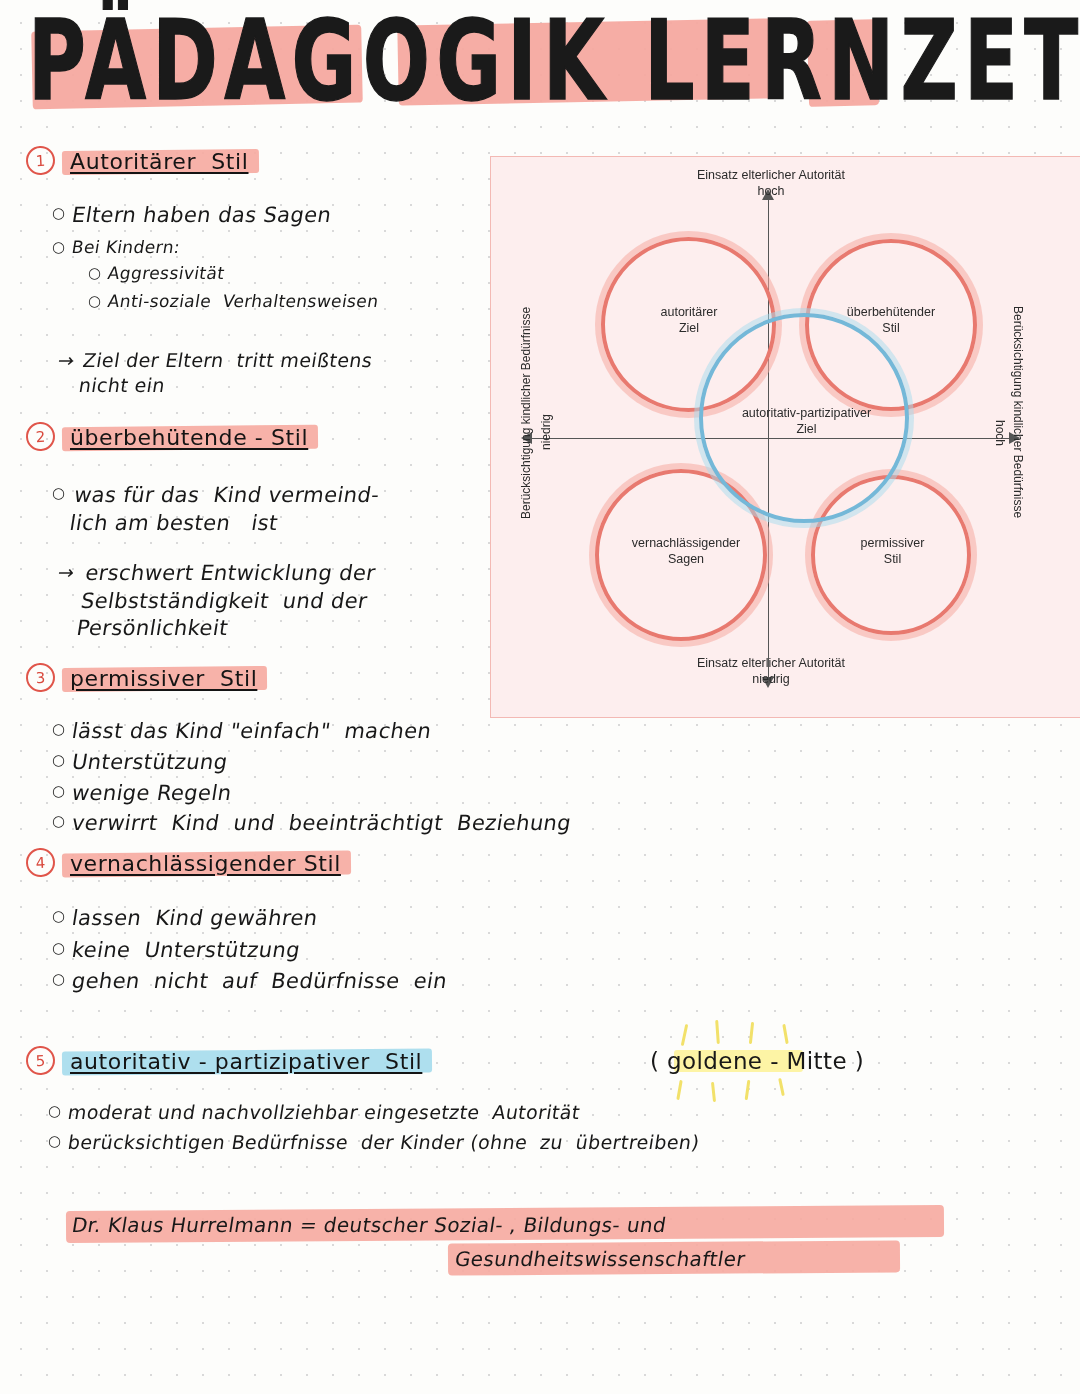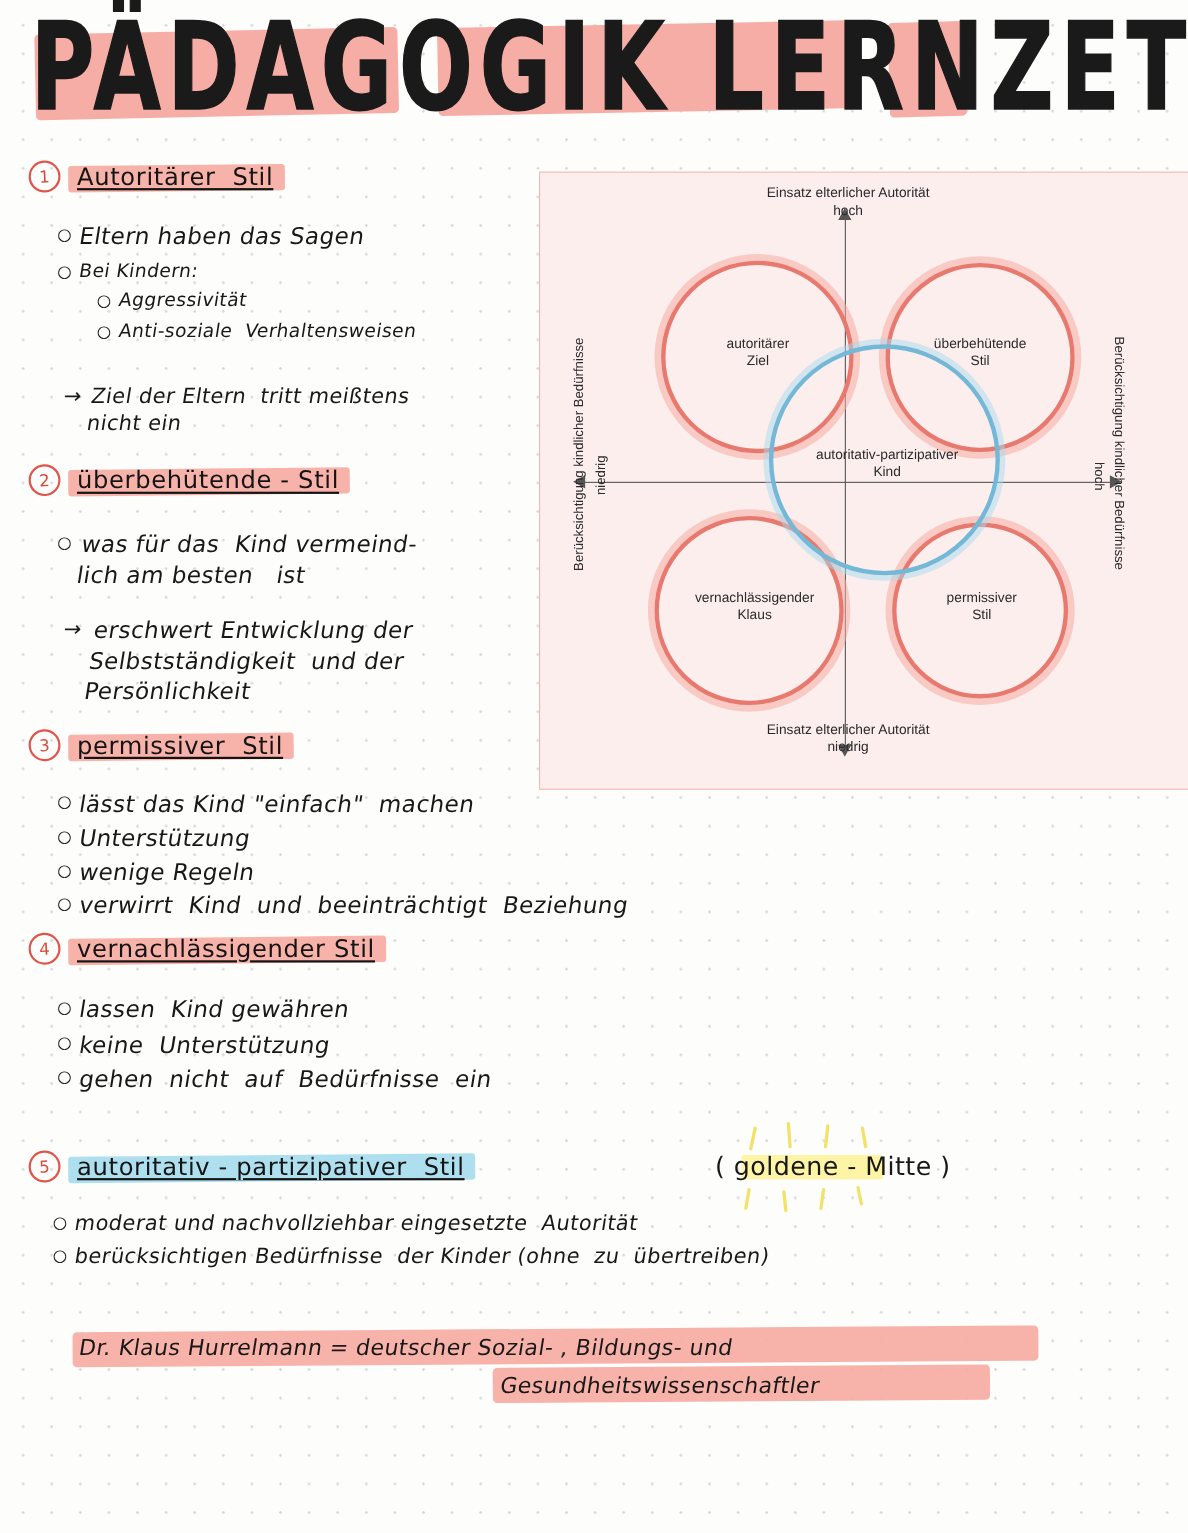--- a/index.html
+++ b/index.html
@@ -395,23 +395,23 @@
     <div class="dg-label" style="left:165px; top:498px; width:230px; white-space:pre-line;">Einsatz elterlicher Autorität
 niedrig</div>
 
     <div class="dg-vert left" style="left:28px; top:148px; height:215px;">Berücksichtigung kindlicher Bedürfnisse</div>
     <div class="dg-vert left" style="left:48px; top:248px; height:54px;">niedrig</div>
     <div class="dg-vert" style="left:518px; top:148px; height:215px;">Berücksichtigung kindlicher Bedürfnisse</div>
     <div class="dg-vert" style="left:500px; top:252px; height:48px;">hoch</div>
 
     <div class="dg-label" style="left:128px; top:147px; width:140px; white-space:pre-line;">autoritärer
 Ziel</div>
-    <div class="dg-label" style="left:330px; top:147px; width:140px; white-space:pre-line;">überbehütende
+    <div class="dg-label" style="left:330px; top:147px; width:140px; white-space:pre-line;">überbehütender
 Stil</div>
     <div class="dg-label" style="left:120px; top:378px; width:150px; white-space:pre-line;">vernachlässigender
-Klaus</div>
+Sagen</div>
     <div class="dg-label" style="left:334px; top:378px; width:135px; white-space:pre-line;">permissiver
 Stil</div>
     <div class="dg-label" style="left:198px; top:248px; width:235px; white-space:pre-line;">autoritativ-partizipativer
-Kind</div>
+Ziel</div>
   </div>
 
 </div>
 
 </body></html>

